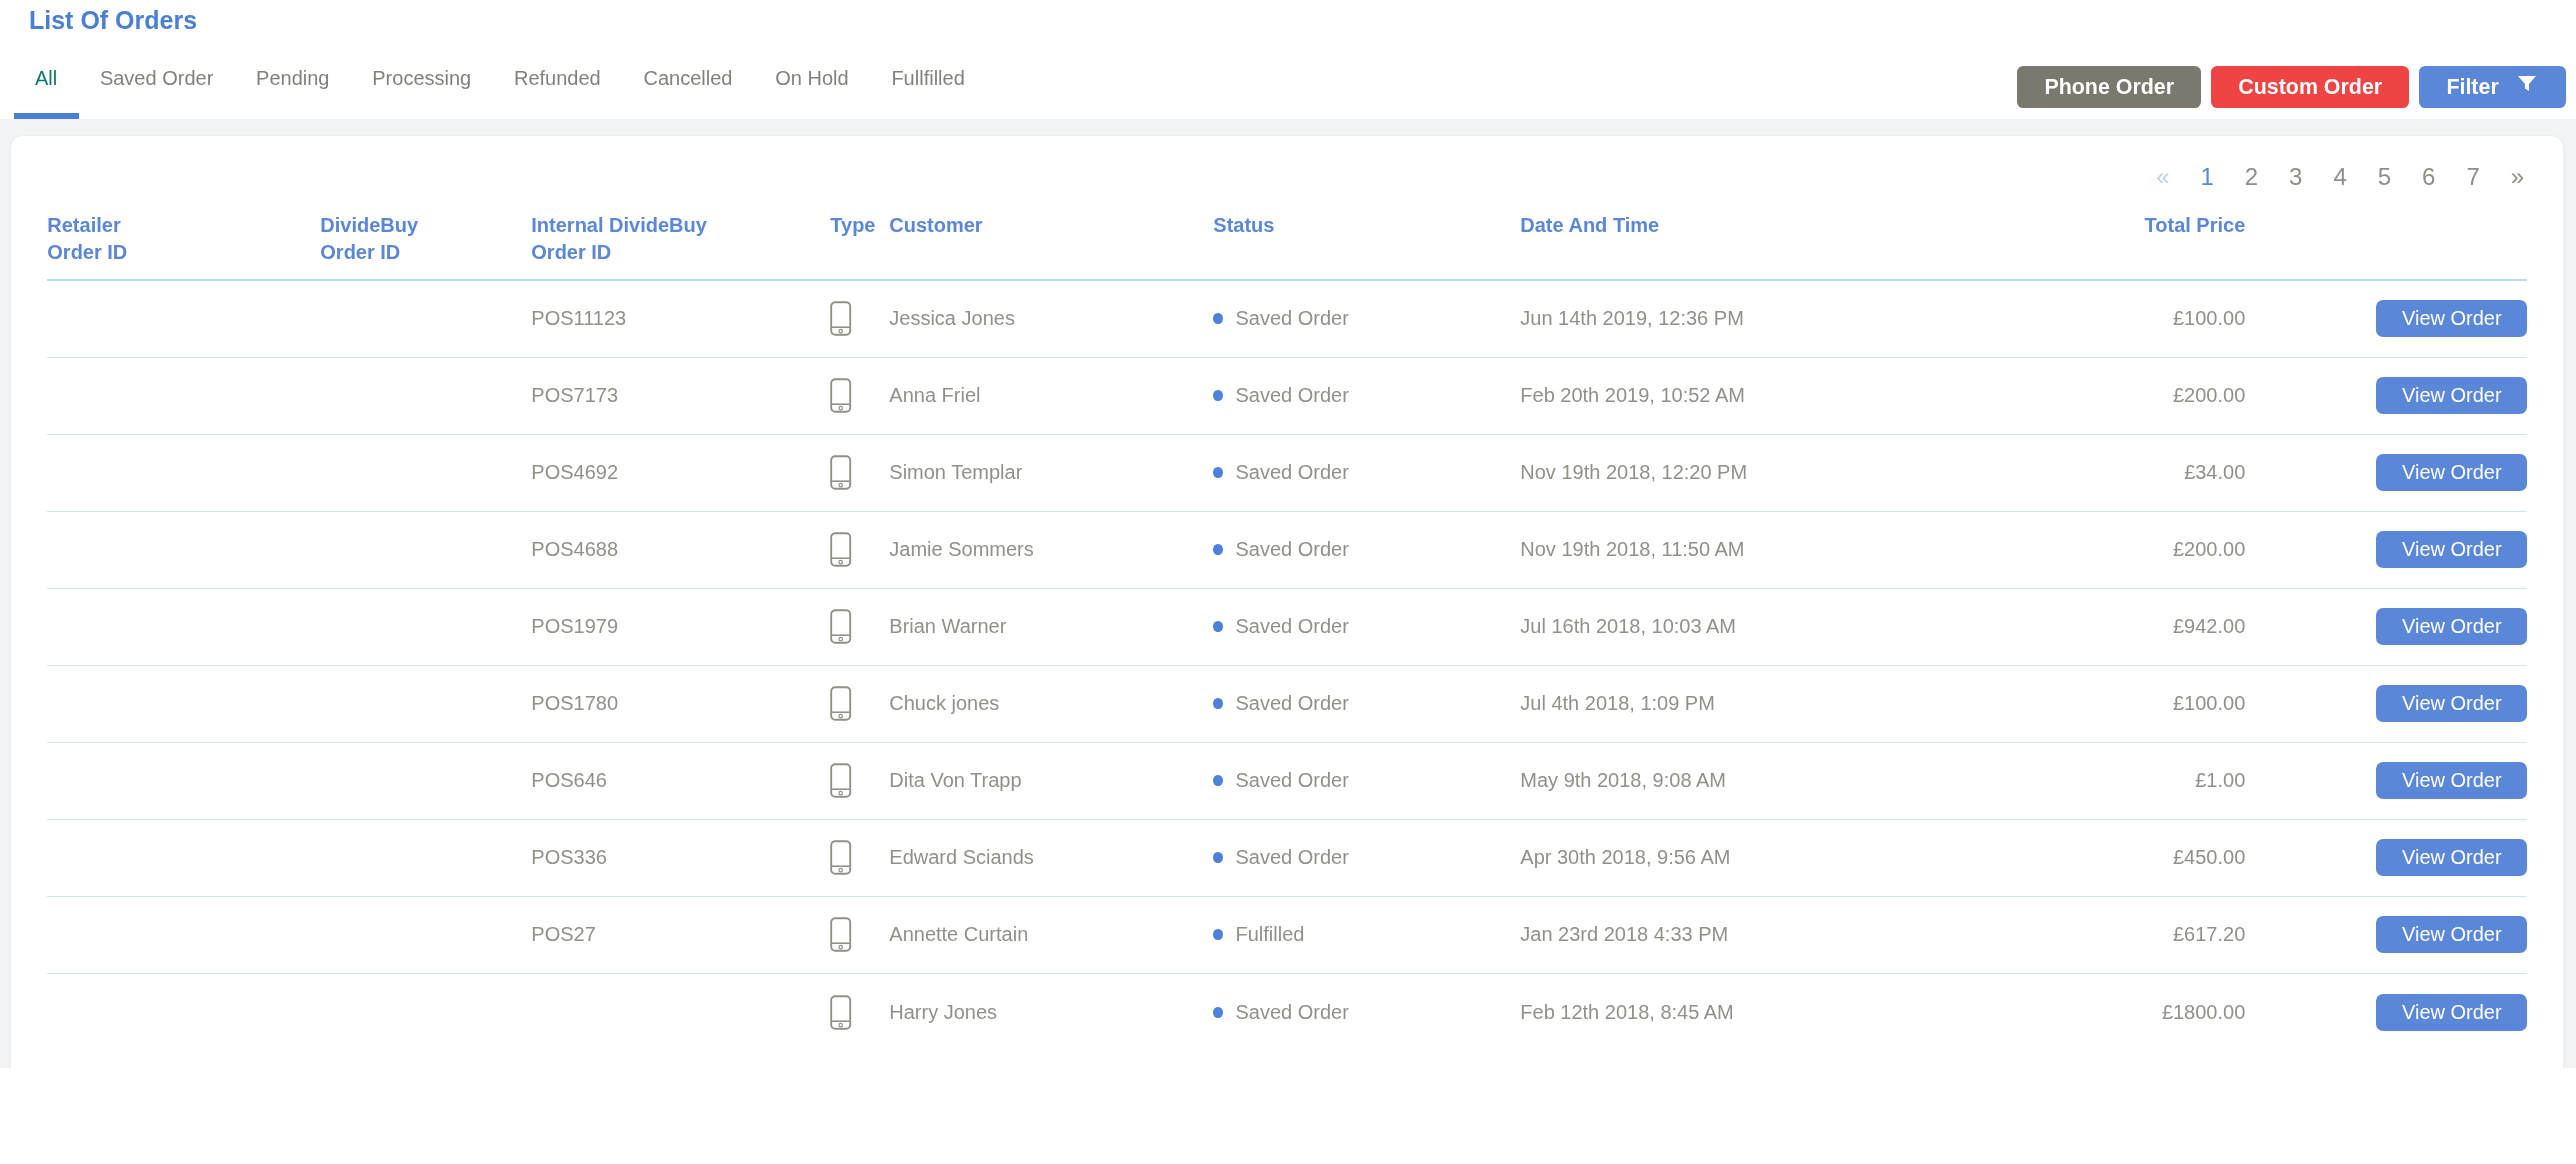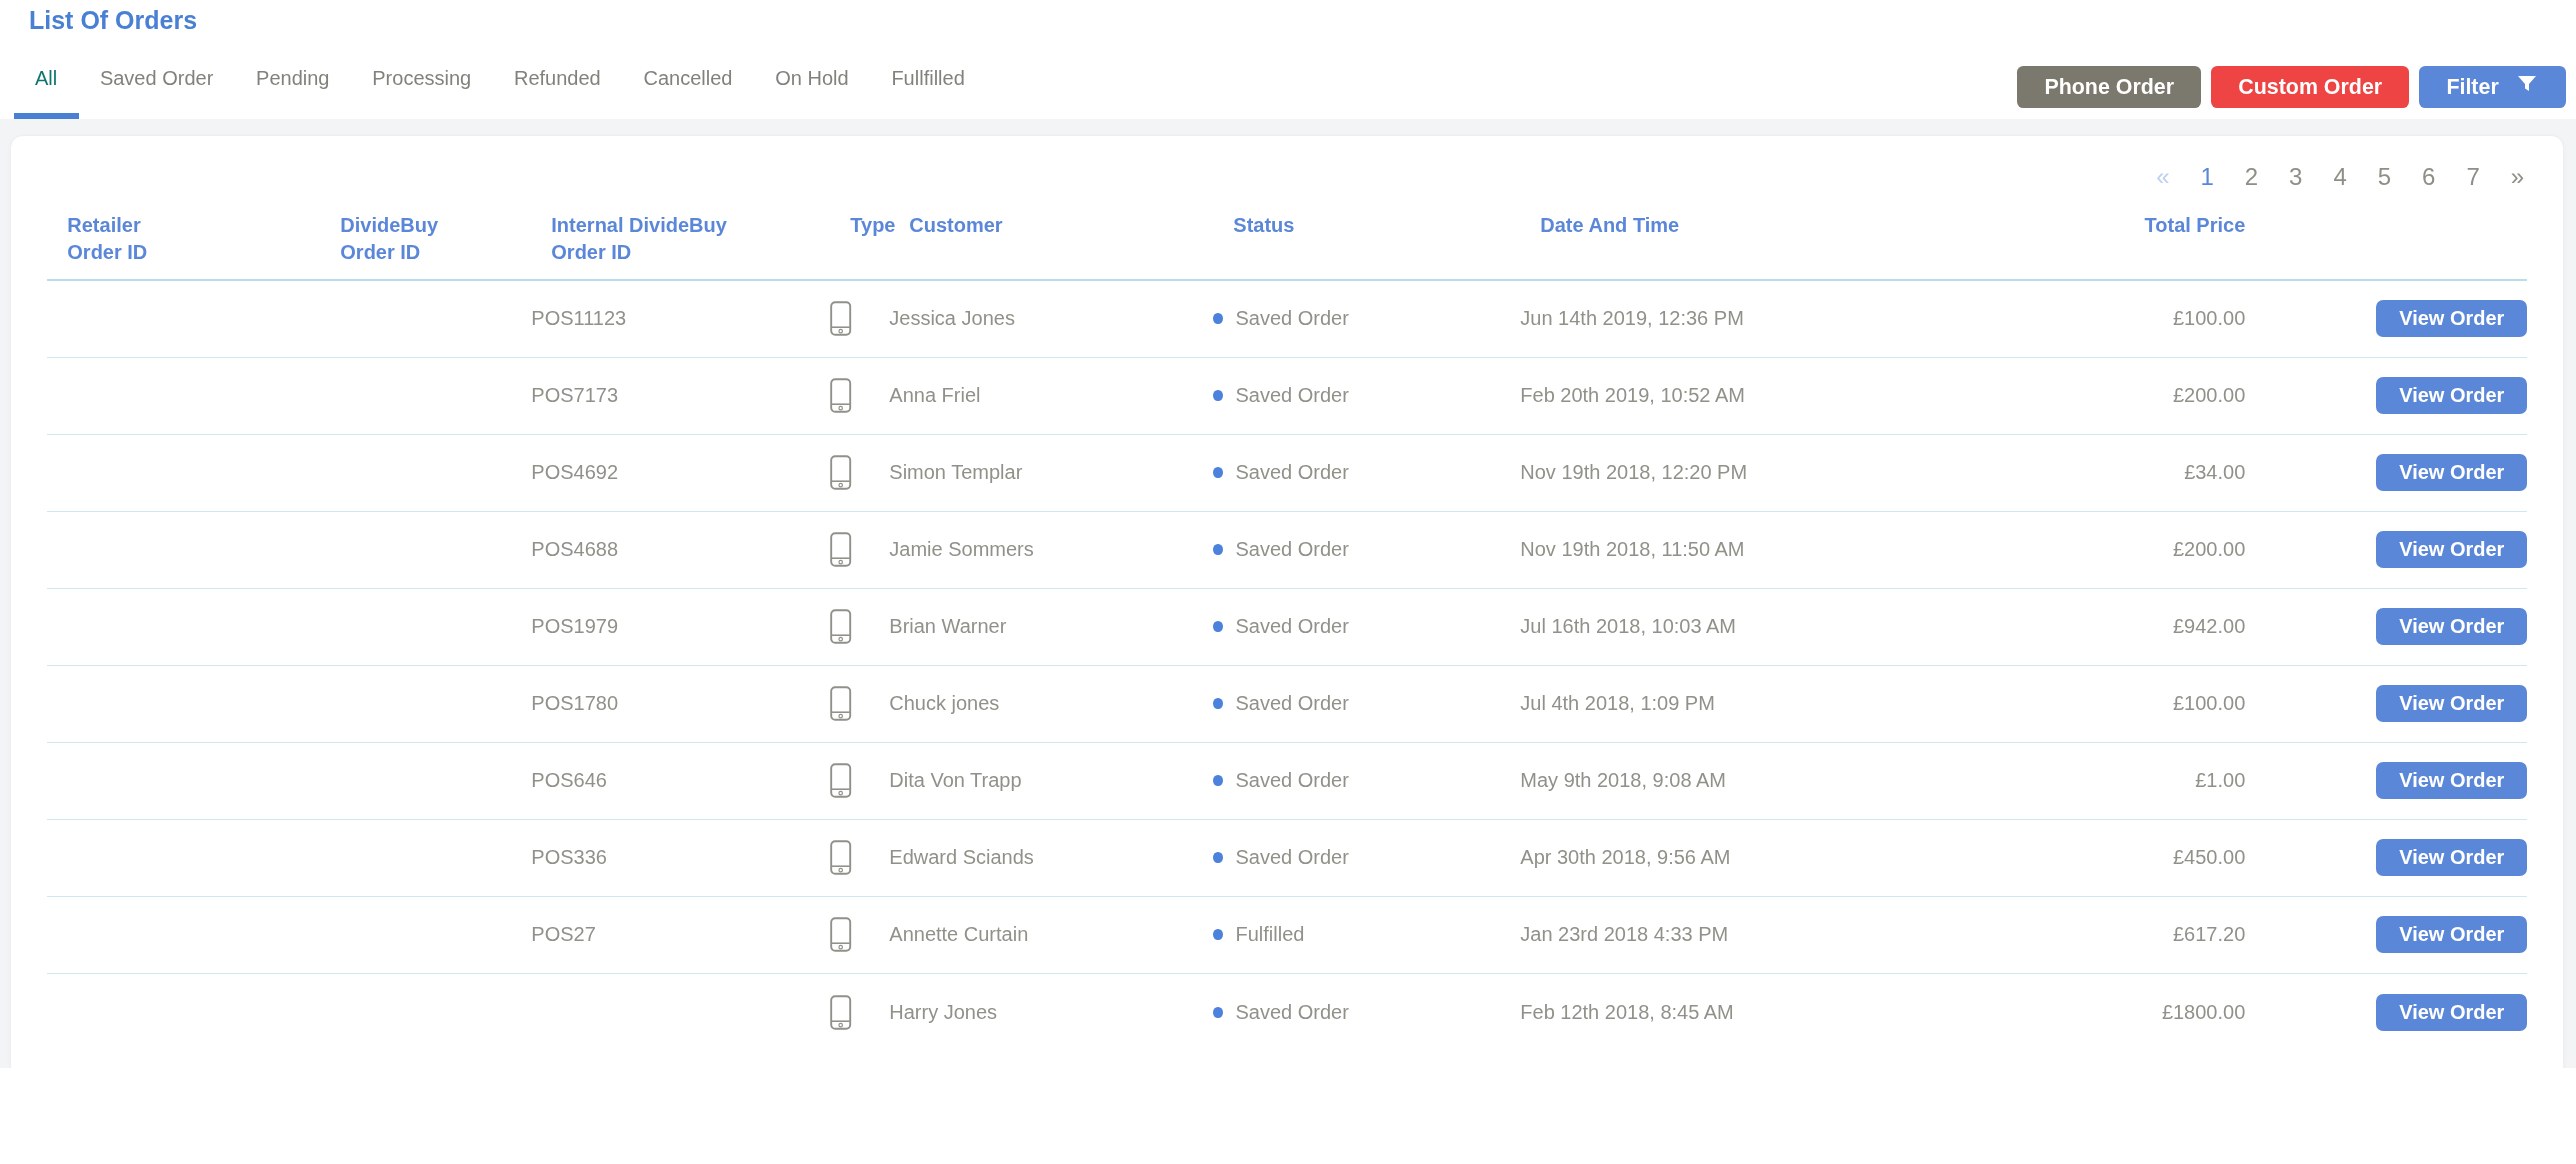--- a/index.html
+++ b/index.html
@@ -36,31 +36,31 @@
   .pagination.bottom { height:68px; margin-top:1.6px; }
   .page-item { cursor:pointer; padding:0 3.2px; }
   .page-item.active { color:#5b87d9; }
   .page-item.disabled { color:#bcd0f2; cursor:default; }
 
   
   .grid { display:grid;
           grid-template-columns:273px 211px 299px 59px 324px 307px 456px 269px 1fr;
           align-items:center; }
   .thead { align-items:start; padding-top:3.2px; padding-bottom:12.7px; border-bottom:2.4px solid #b9dded; }
-  .th { font-size:20px; line-height:27px; font-weight:bold; color:#5b87d9;margin-left:20px; }
+  .th { font-size:20px; line-height:27px; font-weight:bold; color:#5b87d9; }
   .th.right { text-align:right; }
 
   .row { height:77px; border-bottom:1.6px solid #cfe7f2; font-size:20px; color:#8f9289; }
   .row:last-child { border-bottom:none; }
   .cell-right { text-align:right; }
   .cell-status { display:flex; align-items:center; gap:12.7px; }
   .status-dot { width:9.5px; height:11px; border-radius:50%; background:#4c82dc; flex:0 0 auto; }
   .cell-action { display:flex; justify-content:flex-end; }
   .view-btn { width:151px; height:37px; background:#5b87d9; color:#fff; border:none; border-radius:7.1px;
-              font-size:20px; font-weight:bold; font-family:"Liberation Sans", sans-serif; cursor:pointer; }
+              font-size:20px; font-weight:normal; font-family:"Liberation Sans", sans-serif; cursor:pointer; }
   .phone-svg { display:block; }
 </style>
 </head>
 <body>
 
 <div class="screen">
 
   <div class="topbar">
     <div class="page-title">List Of Orders</div>
 

